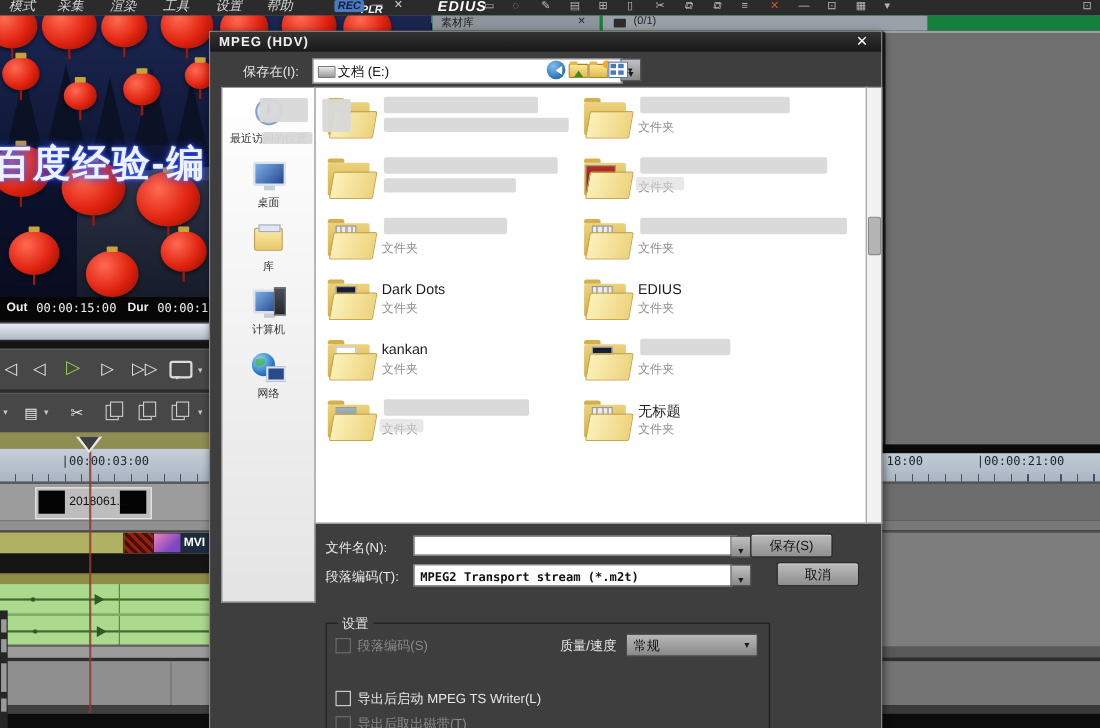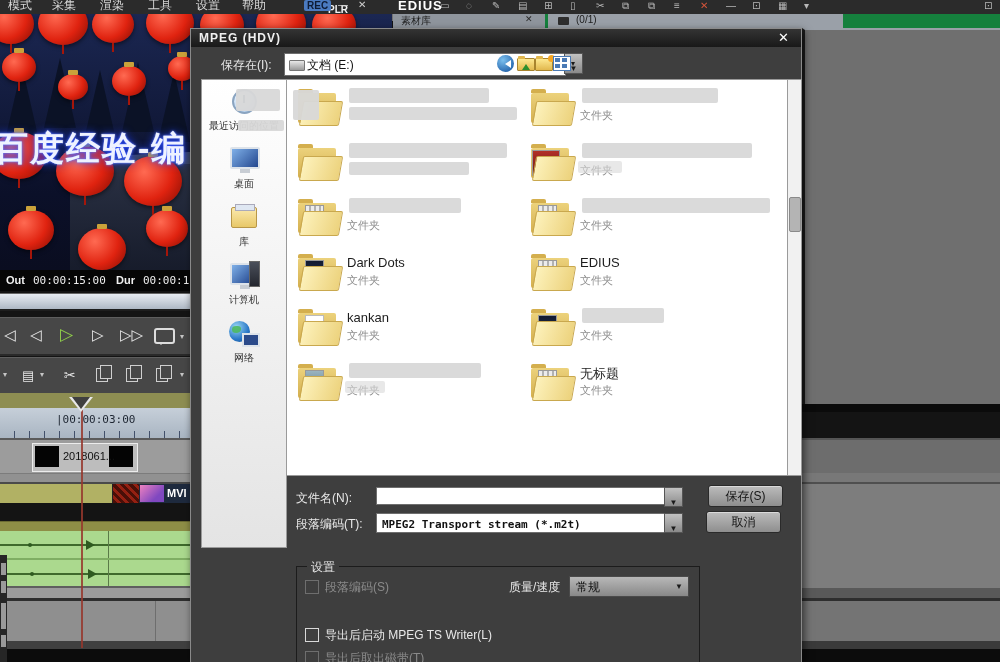--- a/index.html
+++ b/index.html
@@ -1,20 +1,20 @@
 <!DOCTYPE html>
 <html><head>
 <meta charset="utf-8">
 <style>
   html,body{margin:0;padding:0;background:#000;}
   .app{position:relative;width:1000px;height:662px;overflow:hidden;background:#141414;
        font-family:"Liberation Sans","DejaVu Sans",sans-serif;-webkit-font-smoothing:antialiased;}
   .abs{position:absolute;}
   
-  .menubar{left:0;top:0;width:1000px;height:14px;background:#2b2b2b;border-bottom:7px solid #737373;overflow:hidden;}
+  .menubar{left:0;top:0;width:1000px;height:14px;background:#2b2b2b;border-bottom:7px solid #737373;overflow:hidden;font-style:italic;}
   .mi{position:absolute;top:-3px;color:#d8d8d8;font-size:12px;}
   .plr{position:absolute;top:4px;color:#f2f2f2;font-size:10px;font-weight:bold;margin-left:48px;}
   .rec{position:absolute;top:0;color:#0e1c36;font-size:10px;font-weight:bold;background:#4a7ac0;border-radius:2px;padding:0 3px;}
   .winbtn{position:absolute;top:-1px;color:#cfcfcf;font-size:10px;}
   .brand{position:absolute;top:-2px;color:#fff;font-size:13px;font-weight:bold;letter-spacing:1px;}
   .tbi{position:absolute;top:0;color:#b8b8b8;font-size:10px;}
   .tbi.red{color:#d4543a;font-weight:bold;}
   
   .binrow{left:393px;top:14px;width:607px;height:14px;background:#15803d;overflow:hidden;}
   .binseg1{position:absolute;left:0;top:0;width:152px;height:14px;background:#8f959d;}
@@ -254,20 +254,24 @@
     <span class="pages" style="left:96px"></span>
     <span class="pages" style="left:126px"></span>
     <span class="pages" style="left:156px"></span>
     <span class="scaret" style="left:180px;top:12px">▾</span>
   </div>
 
   <div class="abs olive"></div>
   <div class="abs ruler" style="left:0;width:190px">
     <span class="rlab" style="left:56px">|00:00:03:00</span>
   </div>
+  <div class="abs ruler" style="left:800px;width:200px">
+    <span class="rlab" style="left:6px">18:00</span>
+    <span class="rlab" style="left:88px">|00:00:21:00</span>
+  </div>
   <span class="phtri"></span>
   <span class="phtri2"></span>
   <span class="phline"></span>
 
   <div class="abs trk" style="top:438px;height:33px;background:#9c9c9c;border-top:2px solid #5a5a5a">
     <span class="clipgray">
       <span class="thumbb" style="left:2px"></span>
       <span class="thumbb" style="left:76px"></span>
       <span class="cliplab" style="left:30px">2018061...</span>
     </span>
@@ -487,21 +491,21 @@
         <span class="ftype">文件夹</span>
       </div>
     </div>
     <div class="sbar">
       <span class="sthumb"></span>
     </div>
 
     <span class="dlabel" style="left:105px;top:461px">文件名(N):</span>
     <input class="combo" style="left: 185px; top: 458px; width: 286px; height: 16px; font-size: 12px; padding: 0px 3px;" value="">
     <span class="cbtn" style="left:473px;top:458px;height:18px"><span>▼</span></span>
-    <span class="btn" style="left:517px;top:456px">保存(S)</span>
+    <span class="btn" style="left:491px;top:456px">保存(S)</span>
 
     <span class="dlabel" style="left:105px;top:487px">段落编码(T):</span>
     <span class="combo" style="left:185px;top:484px;width:288px;height:18px">
       <span class="combotxt mono">MPEG2 Transport stream (*.m2t)</span>
     </span>
     <span class="cbtn" style="left:473px;top:484px;height:18px"><span>▼</span></span>
     <span class="btn" style="left:515px;top:482px">取消</span>
 
     <div class="grp">
       <span class="grptitle">设置</span>

